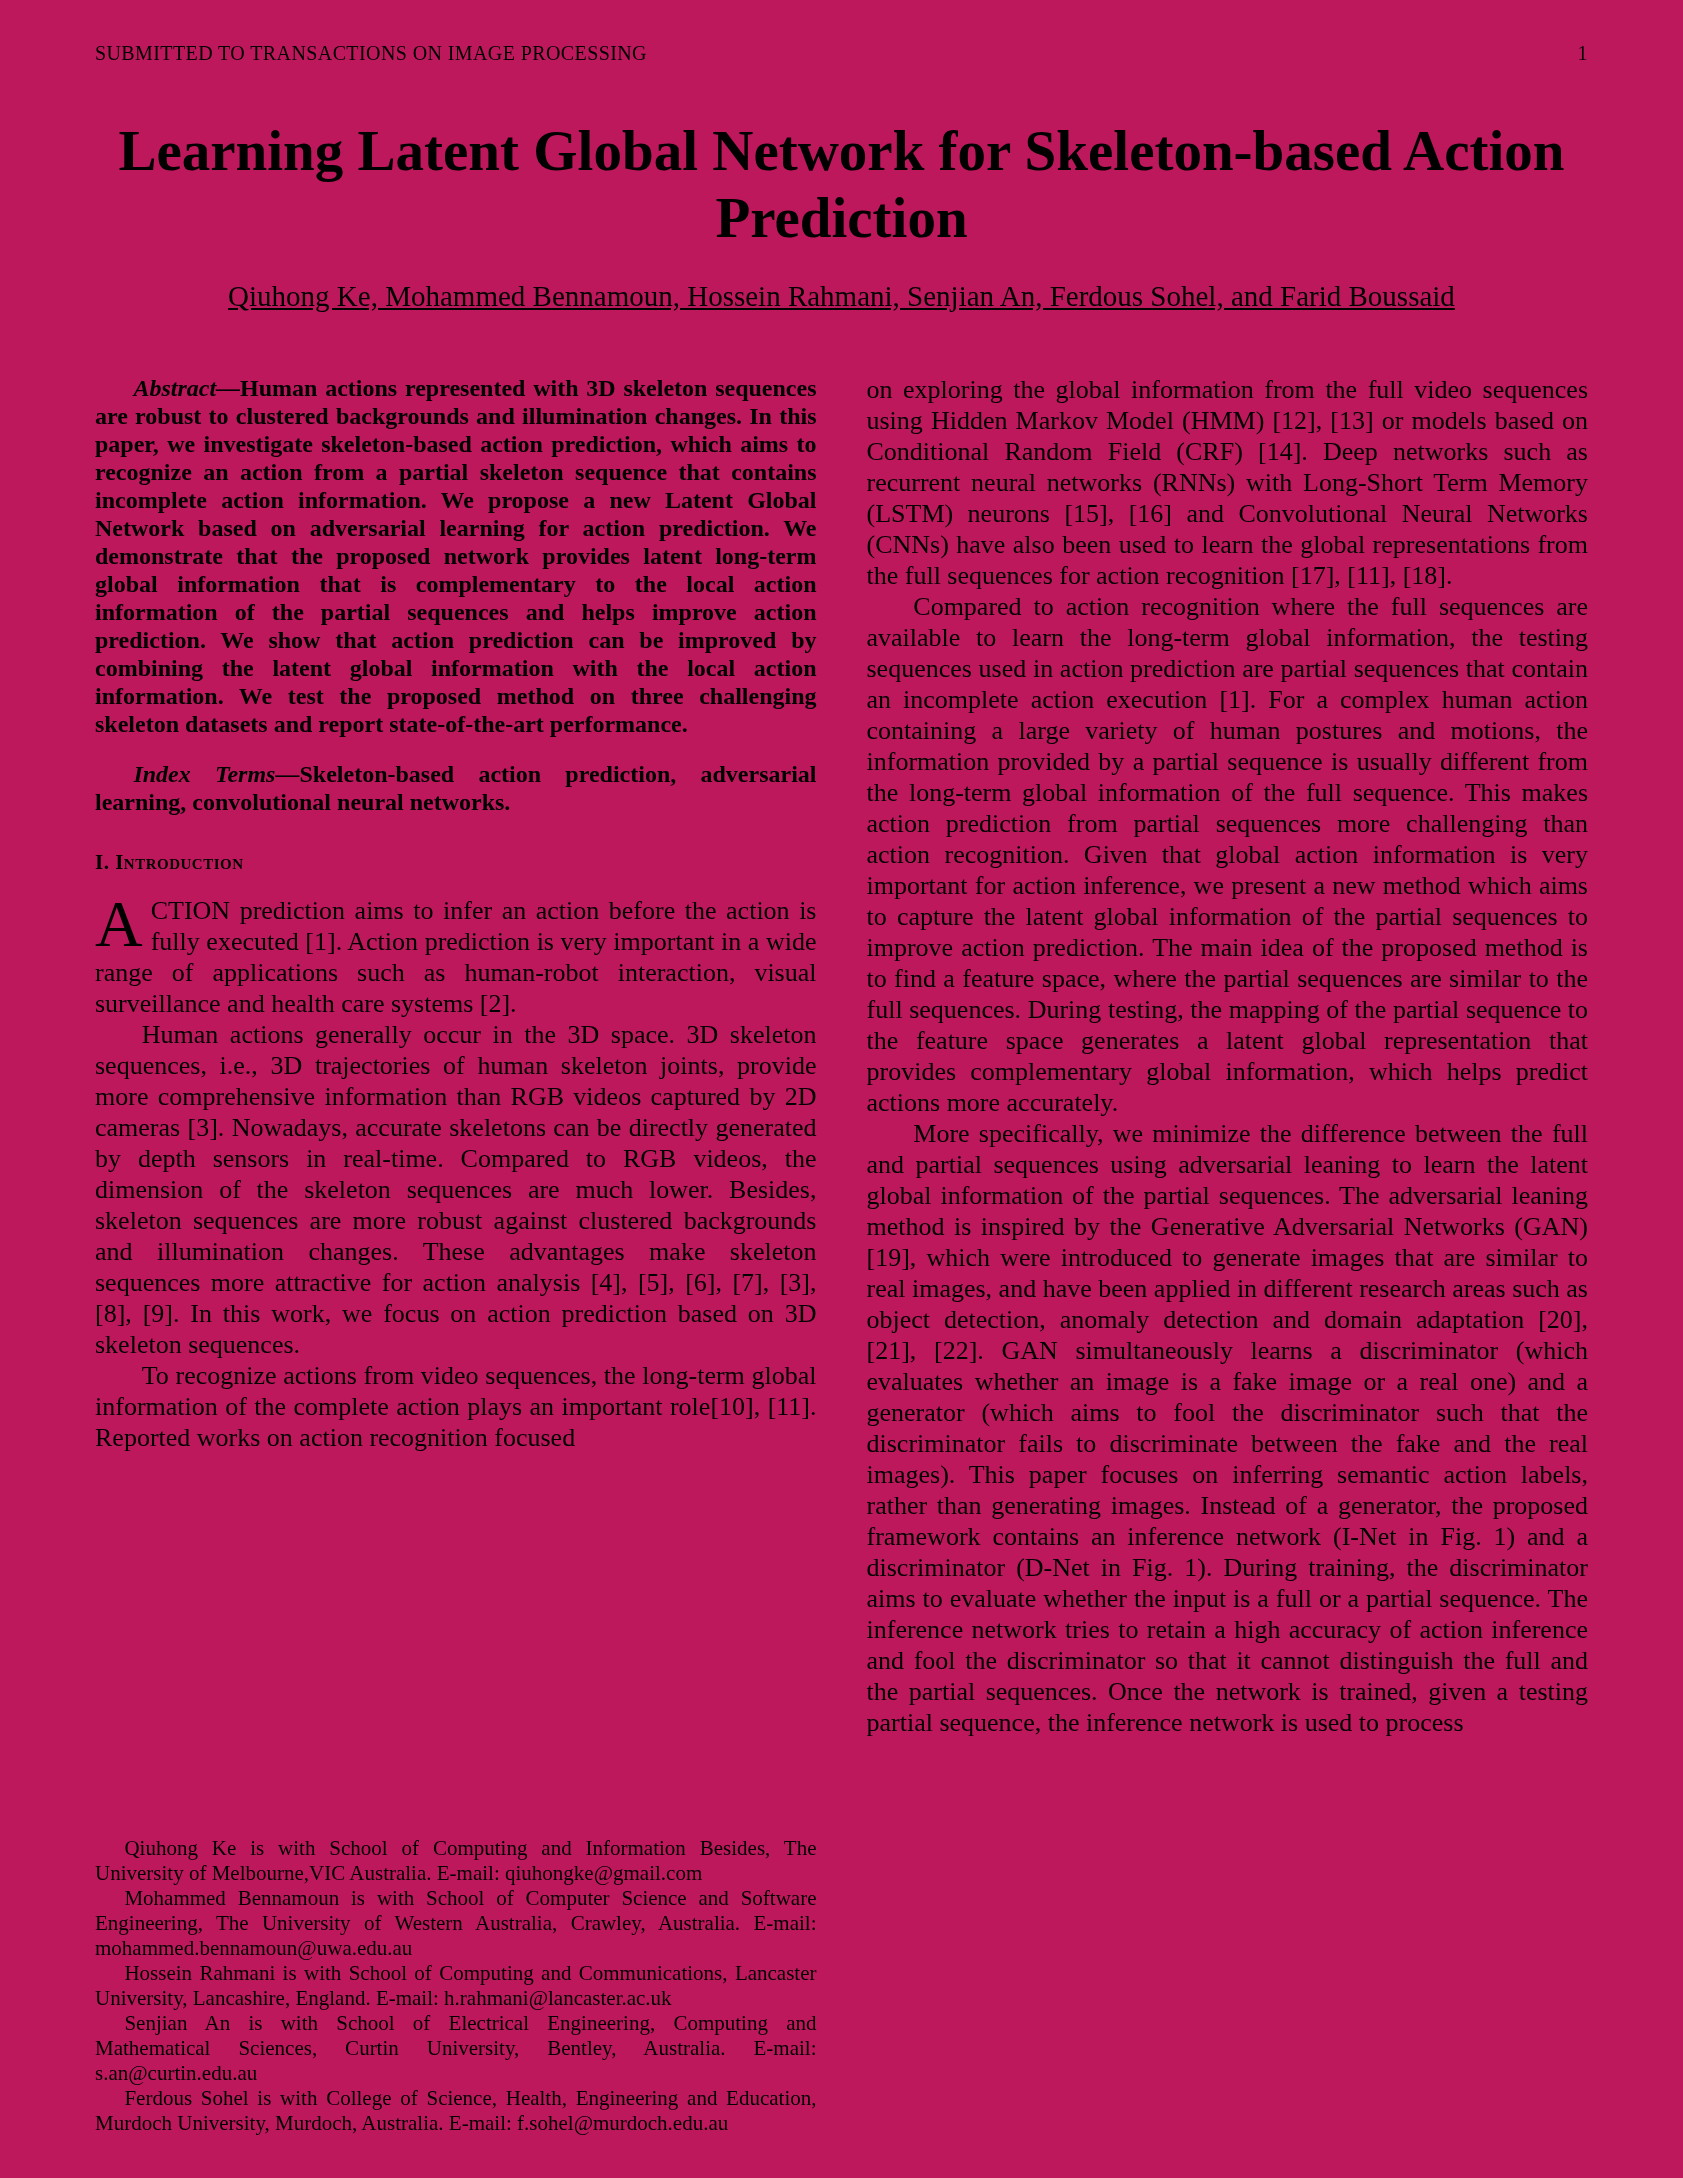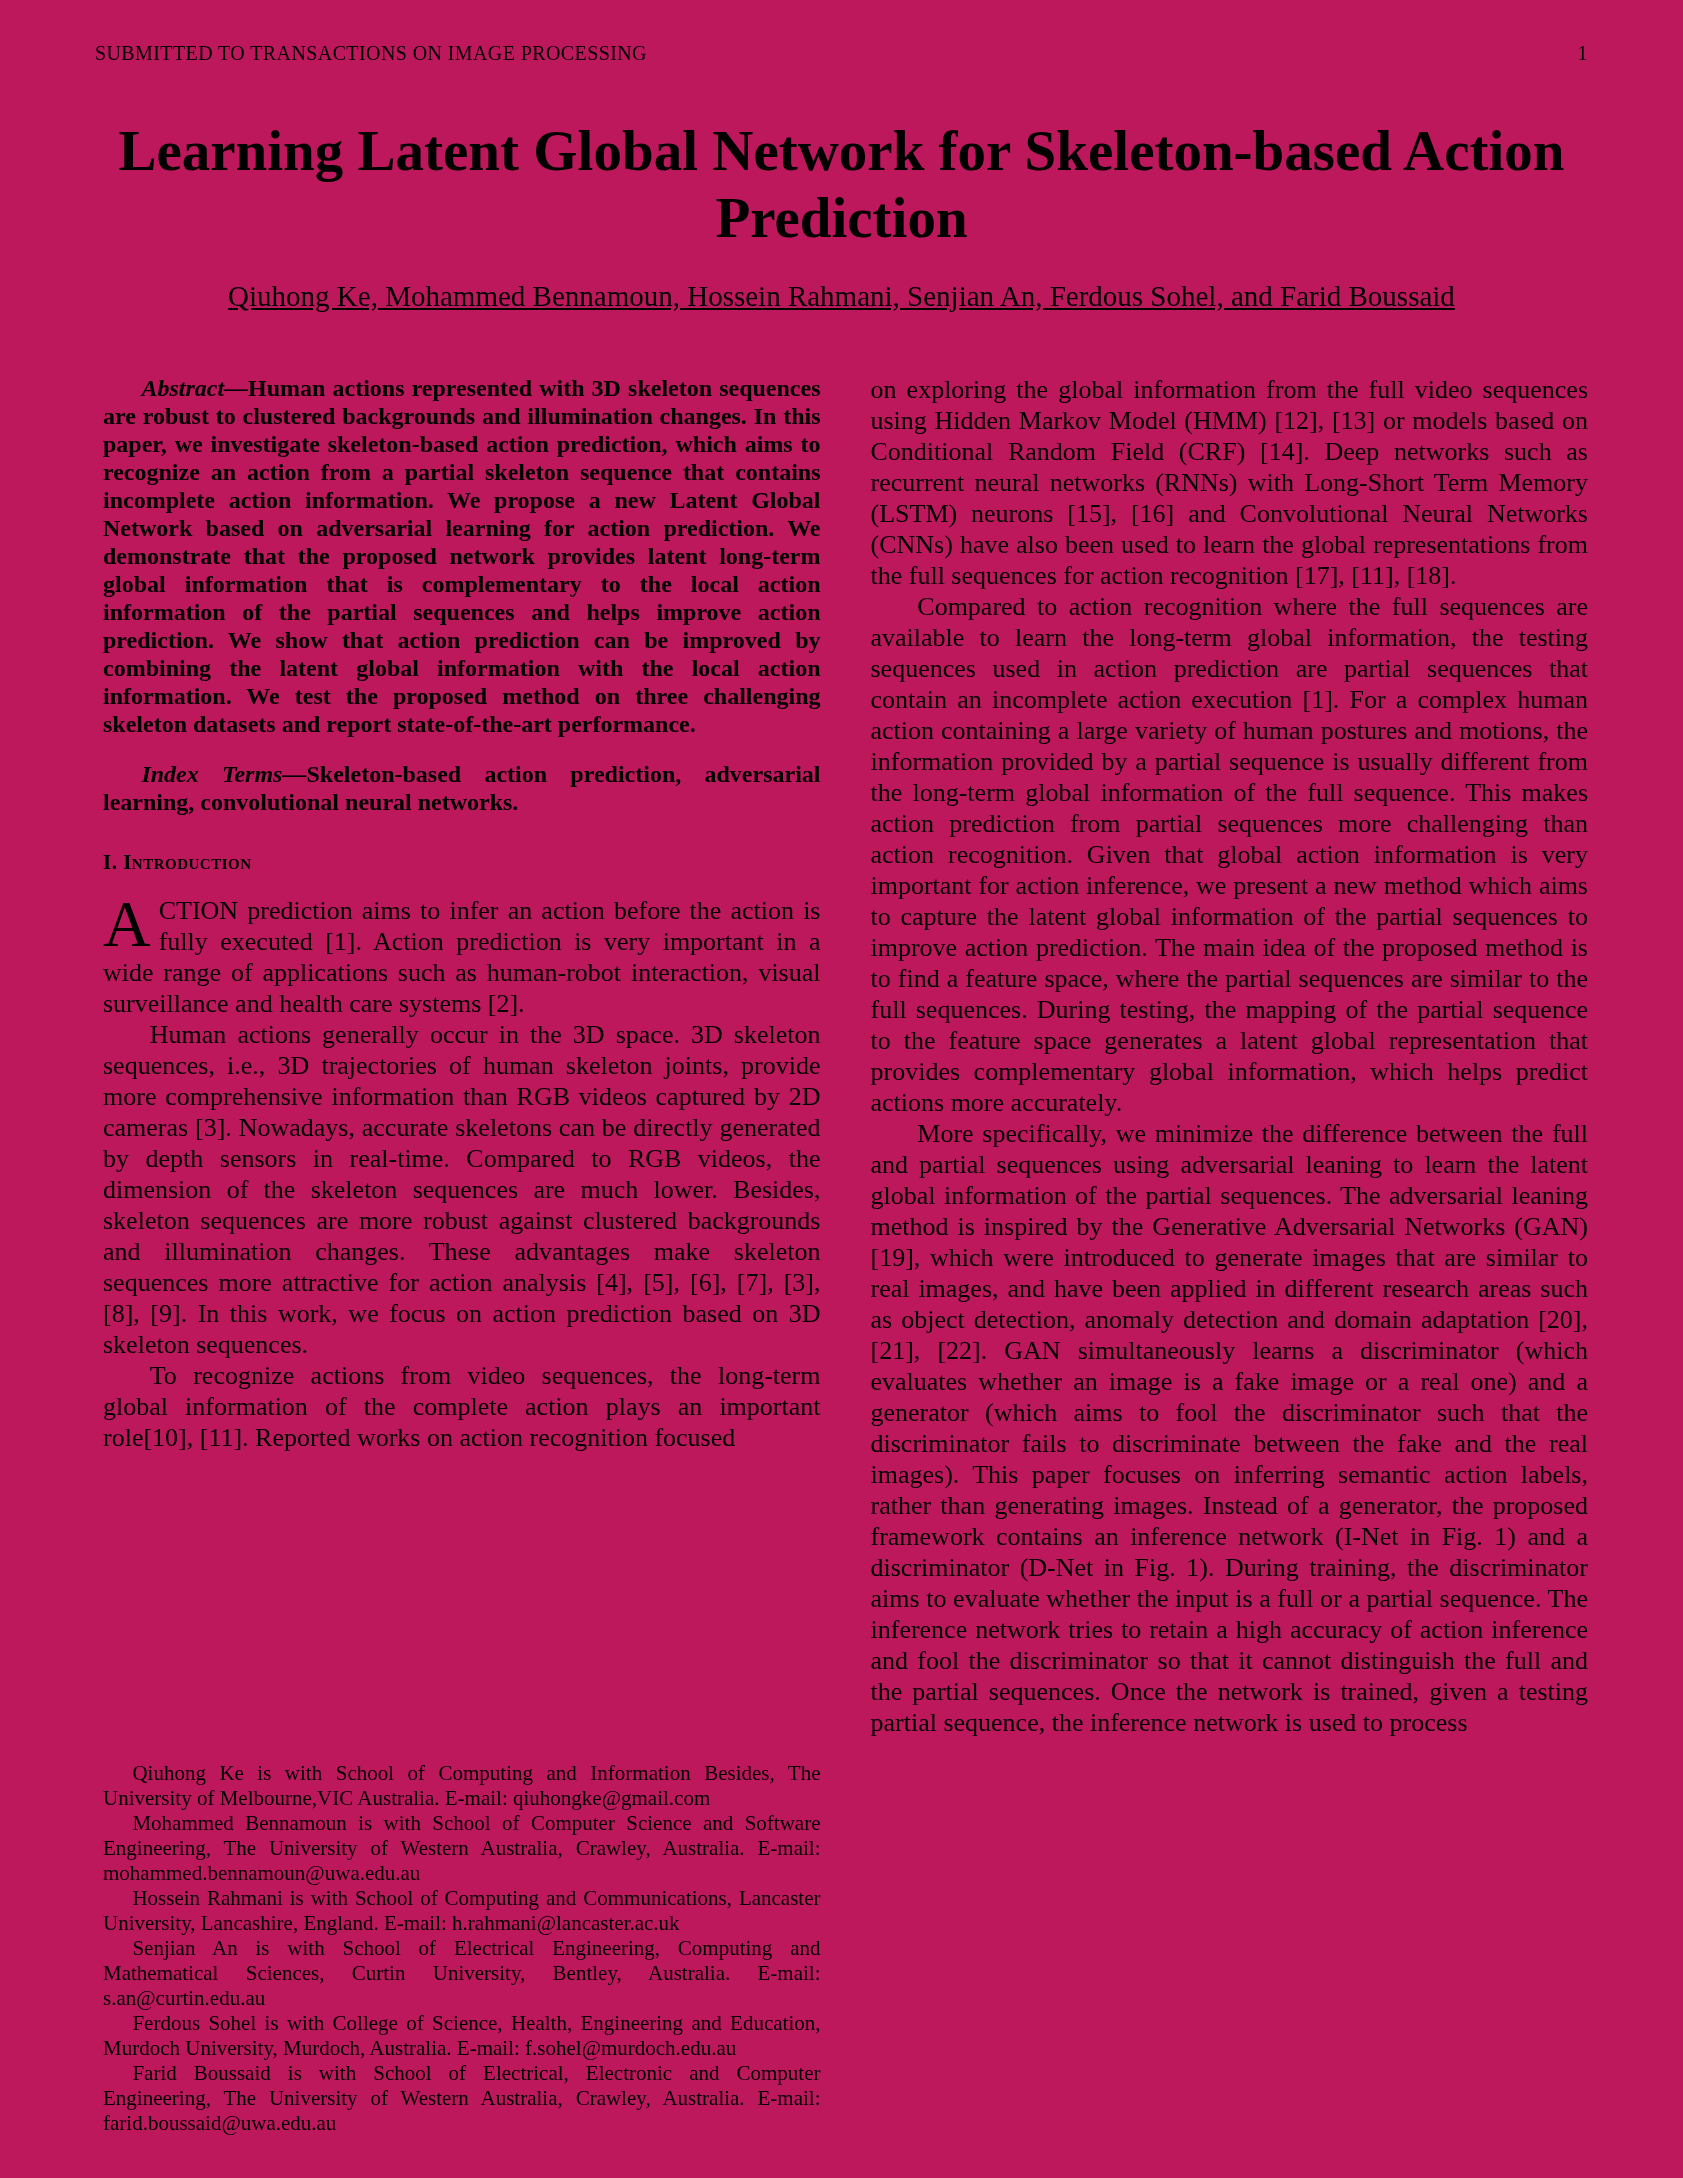--- a/index.html
+++ b/index.html
@@ -34,21 +34,21 @@
     text-decoration:underline;
   }
   .columns {
     margin-top:61px;
     display:flex;
     gap:50px;
     height:1762px;
     overflow:hidden;
   }
   .col { width:722px; }
-  .col-left { display:flex; flex-direction:column;margin-left:8px; }
+  .col-left { display:flex; flex-direction:column; }
   .col-right {}
   .body-para {
     font-size:26px;
     line-height:31px;
     text-align:justify;
     hyphens:auto;
   }
   .indent { text-indent:1.8em; }
   .abstract-para, .index-para {
     font-weight:bold;
@@ -115,21 +115,20 @@
       <p class="body-para indent">Human actions generally occur in the 3D space. 3D skeleton sequences, i.e., 3D trajectories of human skeleton joints, provide more comprehensive information than RGB videos captured by 2D cameras [3]. Nowadays, accurate skeletons can be directly generated by depth sensors in real-time. Compared to RGB videos, the dimension of the skeleton sequences are much lower. Besides, skeleton sequences are more robust against clustered backgrounds and illumination changes. These advantages make skeleton sequences more attractive for action analysis [4], [5], [6], [7], [3], [8], [9]. In this work, we focus on action prediction based on 3D skeleton sequences.</p>
 
       <p class="body-para indent">To recognize actions from video sequences, the long-term global information of the complete action plays an important role[10], [11]. Reported works on action recognition focused</p>
 
       <div class="footnotes">
         <p class="footnote">Qiuhong Ke is with School of Computing and Information Besides, The University of Melbourne,VIC Australia. E-mail: qiuhongke@gmail.com</p>
         <p class="footnote">Mohammed Bennamoun is with School of Computer Science and Software Engineering, The University of Western Australia, Crawley, Australia. E-mail: mohammed.bennamoun@uwa.edu.au</p>
         <p class="footnote">Hossein Rahmani is with School of Computing and Communications, Lancaster University, Lancashire, England. E-mail: h.rahmani@lancaster.ac.uk</p>
         <p class="footnote">Senjian An is with School of Electrical Engineering, Computing and Mathematical Sciences, Curtin University, Bentley, Australia. E-mail: s.an@curtin.edu.au</p>
         <p class="footnote">Ferdous Sohel is with College of Science, Health, Engineering and Education, Murdoch University, Murdoch, Australia. E-mail: f.sohel@murdoch.edu.au</p>
-        <p class="footnote">Farid Boussaid is with School of Electrical, Electronic and Computer Engineering, The University of Western Australia, Crawley, Australia. E-mail: farid.boussaid@uwa.edu.au</p>
       </div>
 
     </div>
 
     <div class="col col-right">
 
       <p class="body-para">on exploring the global information from the full video sequences using Hidden Markov Model (HMM) [12], [13] or models based on Conditional Random Field (CRF) [14]. Deep networks such as recurrent neural networks (RNNs) with Long-Short Term Memory (LSTM) neurons [15], [16] and Convolutional Neural Networks (CNNs) have also been used to learn the global representations from the full sequences for action recognition [17], [11], [18].</p>
 
       <p class="body-para indent">Compared to action recognition where the full sequences are available to learn the long-term global information, the testing sequences used in action prediction are partial sequences that contain an incomplete action execution [1]. For a complex human action containing a large variety of human postures and motions, the information provided by a partial sequence is usually different from the long-term global information of the full sequence. This makes action prediction from partial sequences more challenging than action recognition. Given that global action information is very important for action inference, we present a new method which aims to capture the latent global information of the partial sequences to improve action prediction. The main idea of the proposed method is to find a feature space, where the partial sequences are similar to the full sequences. During testing, the mapping of the partial sequence to the feature space generates a latent global representation that provides complementary global information, which helps predict actions more accurately.</p>
 

